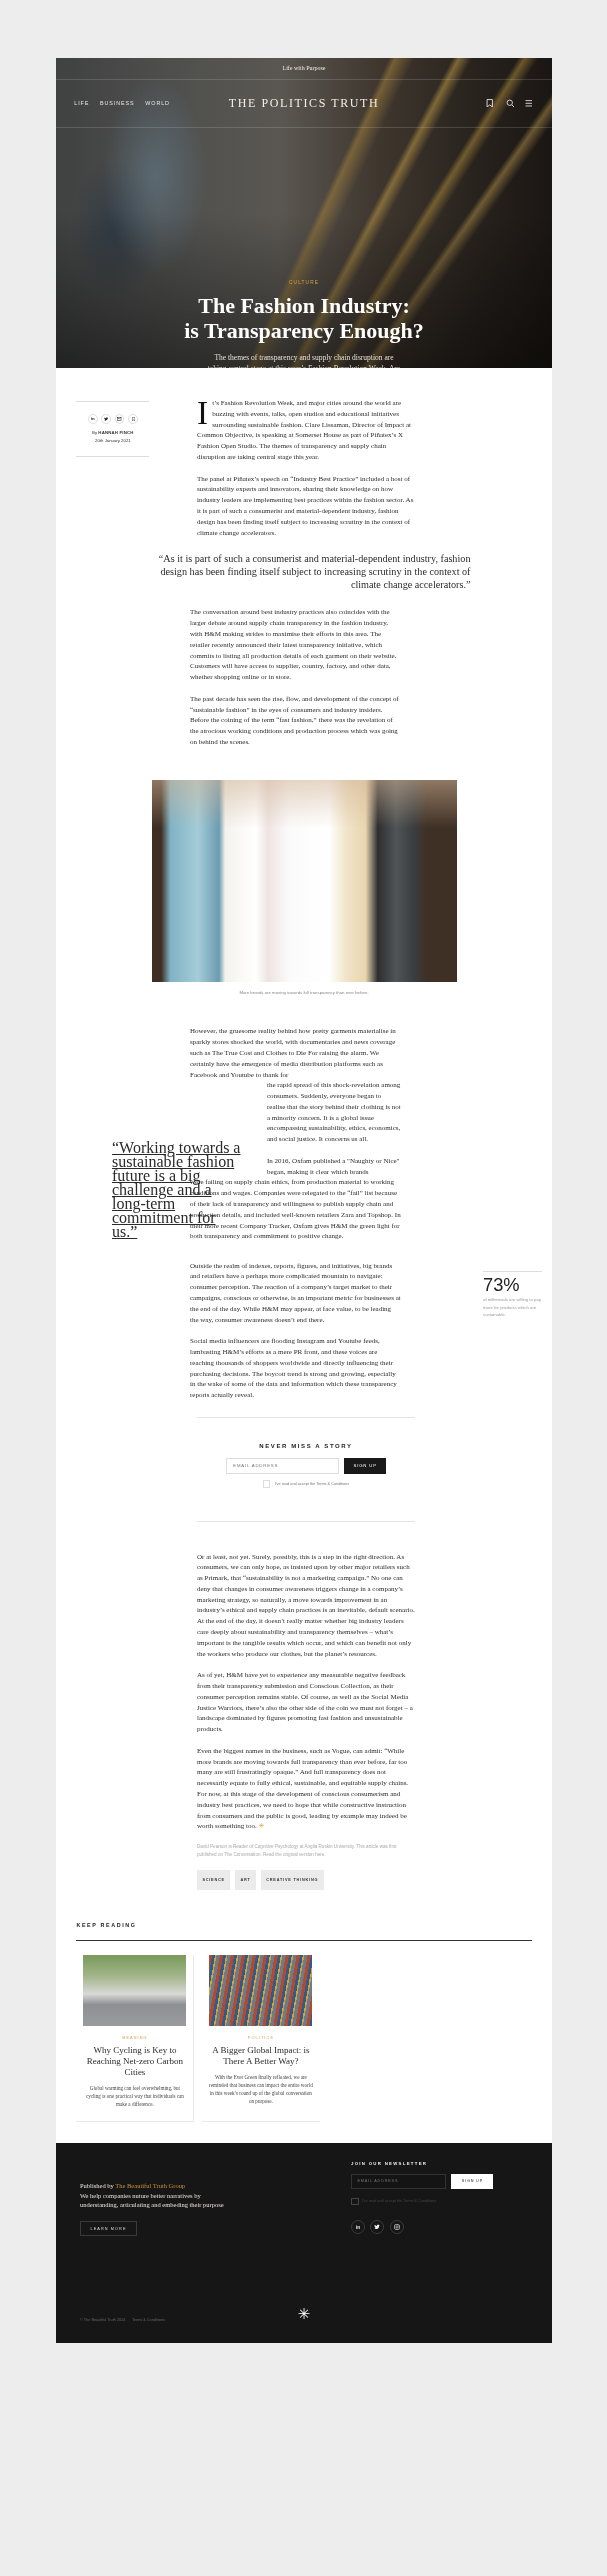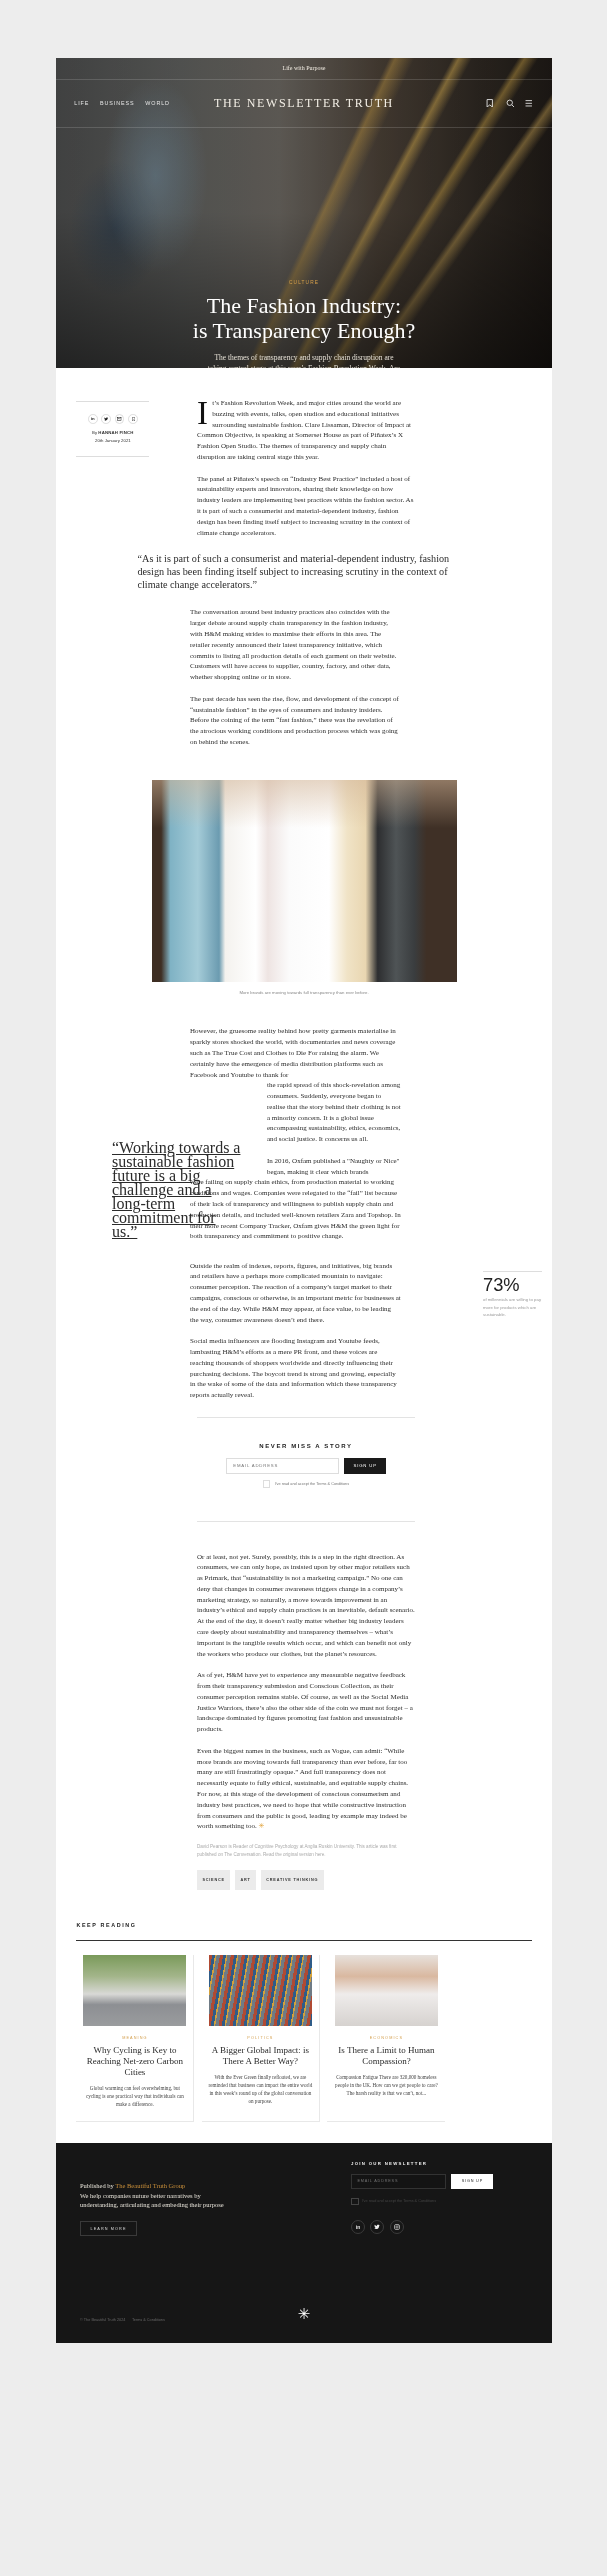--- a/index.html
+++ b/index.html
@@ -26,37 +26,37 @@
     border-bottom: 0.5px solid rgba(255,255,255,0.15); }
   .navbar { height: 48px; display: flex; align-items: center; justify-content: space-between; padding: 0 18.3px;
     border-bottom: 0.5px solid rgba(255,255,255,0.15); }
   .nav-links { display: flex; gap: 10.8px; width: 134px; }
   .nav-links a { color: #e6e6e6; font-size: 5.4px; letter-spacing: 0.9px; text-decoration: none; }
   .brand { color: #f3efe6; font-size: 12px; letter-spacing: 1.6px; font-family: "Liberation Serif", serif; }
   .nav-icons { display: flex; gap: 10.8px; width: 134px; justify-content: flex-end; }
   .nav-icons span { color: #eee; display: inline-flex; width: 8.6px; height: 8.6px; }
   .hero-text { position: absolute; left: 0; right: 0; top: 222px; text-align: center; }
   .kicker { color: #d7a04a; font-size: 4.8px; letter-spacing: 1.1px; margin-bottom: 7.5px; }
-  .hero-title { color: #fff; font-size: 22px; line-height: 25px; font-weight: normal; }
+  .hero-title { color: #fff; font-size: 22px; line-height: 25px; font-weight: bold; }
   .hero-sub { color: #e6e1d6; font-size: 7.5px; line-height: 10.2px; width: 199px; margin: 10.8px auto 0; }
 
   
   .article { position: relative; padding-top: 30px; }
   .meta-box { position: absolute; left: 20.4px; top: 33px; width: 73px; border-top: 0.5px solid #ddd; border-bottom: 0.5px solid #ddd;
     padding: 12px 0 13px; text-align: center; }
   .share-row { display: flex; justify-content: center; gap: 3.8px; margin-bottom: 6.5px; }
   .share-btn { width: 9.7px; height: 9.7px; border-radius: 50%; border: 0.5px solid #ddd; display: inline-flex; align-items: center; justify-content: center;
     font-size: 4.3px; color: #222; font-family: "Liberation Sans", sans-serif; font-weight: bold; }
   .byline { font-size: 4.3px; color: #333; font-family: "Liberation Sans", sans-serif; }
   .byline b { letter-spacing: 0.2px; }
   .date { font-size: 4.3px; color: #333; margin-top: 3.2px; font-family: "Liberation Sans", sans-serif; }
   .body-col { margin-left: 141px; width: 218px; font-size: 7px; line-height: 10.8px; color: #2b2b2b; }
   .body-col p { margin-bottom: 10.8px; }
   .dropcap { float: left; font-size: 33px; line-height: 27px; margin: 2.2px 4.3px 0 0; color: #111; }
-  .pullquote { width: 333px; margin: 14px auto 16px; text-align: left; font-size: 10.2px; line-height: 13px; color: #2b2b2b; }
+  .pullquote { width: 333px; margin: 14px auto 16px; text-align: right; font-size: 10.2px; line-height: 13px; color: #2b2b2b; }
   .body-col.narrow { width: 211px; margin-left: 134px; }
   .fig { width: 305px; margin: 32px auto 0; }
   .fig-img { height: 202px; position: relative; overflow: hidden;
     background:
       linear-gradient(90deg, #3e2e23 0%, #3e2e23 3%, #7fb2c4 6%, #a5ccd8 15%, #6b9bb0 22%, #f4f2ee 24%, #ffffff 34%, #eee4e2 38%, #fbfbfb 45%, #ffffff 58%, #f0e3c6 64%, #e9d6b1 70%, #2d2e30 74%, #4f5456 80%, #3a3d3f 86%, #3f3026 90%, #3f3026 100%); }
   .fig-img::before { content: ""; position: absolute; left: 0; right: 0; top: 0; height: 48px;
     background: linear-gradient(180deg, rgba(210,180,150,0.55), rgba(200,165,120,0.0)); }
   .fig-caption { text-align: center; font-size: 4.3px; color: #888; margin-top: 8.6px; }
   .two-col { position: relative; margin-top: 31px; }
   .side-quote { position: absolute; left: 56px; top: 115px; width: 132px; font-size: 16px; line-height: 14px; color: #2b2b2b; text-decoration: underline; }
@@ -113,21 +113,21 @@
 <div class="page">
 
   <header class="hero">
     <div class="tagline">Life with Purpose</div>
     <nav class="navbar">
       <div class="nav-links sans">
         <a href="#">LIFE</a>
         <a href="#">BUSINESS</a>
         <a href="#">WORLD</a>
       </div>
-      <div class="brand">THE NEWSLETTER TRUTH</div>
+      <div class="brand">THE POLITICS TRUTH</div>
       <div class="nav-icons">
         <span>
           <svg width="7.5" height="8.6" viewBox="0 0 14 16">
               <path d="M2 1h10v14l-5-4-5 4z" fill="none" stroke="#eee" stroke-width="1.6"></path>
             </svg>
         </span>
         <span>
           <svg width="8.6" height="8.6" viewBox="0 0 16 16">
               <circle cx="7" cy="7" r="5" fill="none" stroke="#eee" stroke-width="1.6"></circle>
               <line x1="11" y1="11" x2="15" y2="15" stroke="#eee" stroke-width="1.6"></line>
@@ -248,26 +248,20 @@
         <div class="card-cat">MEANING</div>
         <h3 class="card-title">Why Cycling is Key to Reaching Net-zero Carbon Cities</h3>
         <p class="card-ex">Global warming can feel overwhelming, but cycling is one practical way that individuals can make a difference.</p>
       </div>
       <div class="card">
         <div class="card-img" style="background: repeating-linear-gradient(100deg, #b04a33 0 3.2px, #2f5c88 3.2px 6px, #d2a03c 6px 7.5px, #6f7b85 7.5px 10.8px);"></div>
         <div class="card-cat">POLITICS</div>
         <h3 class="card-title">A Bigger Global Impact: is There A Better Way?</h3>
         <p class="card-ex">With the Ever Green finally refloated, we are reminded that business can impact the entire world in this week’s round up of the global conversation on purpose.</p>
       </div>
-      <div class="card">
-        <div class="card-img" style="background: linear-gradient(180deg, #e7e1dc 0%, #d9b8a0 30%, #efeceb 55%, #d6d2cf 100%);"></div>
-        <div class="card-cat">ECONOMICS</div>
-        <h3 class="card-title">Is There a Limit to Human Compassion?</h3>
-        <p class="card-ex">Compassion Fatigue There are 320,000 homeless people in the UK. How can we get people to care? The harsh reality is that we can’t, not...</p>
-      </div>
     </div>
   </section>
 
   <footer class="footer">
     <div class="foot-left">
       <span>Published by</span>
       <span class="accent">The Beautiful Truth Group</span><br>
       <span>We help companies nuture better narratives by understanding, articulating and embeding their purpose</span><br>
       <span class="learn-btn">LEARN MORE</span>
     </div>

